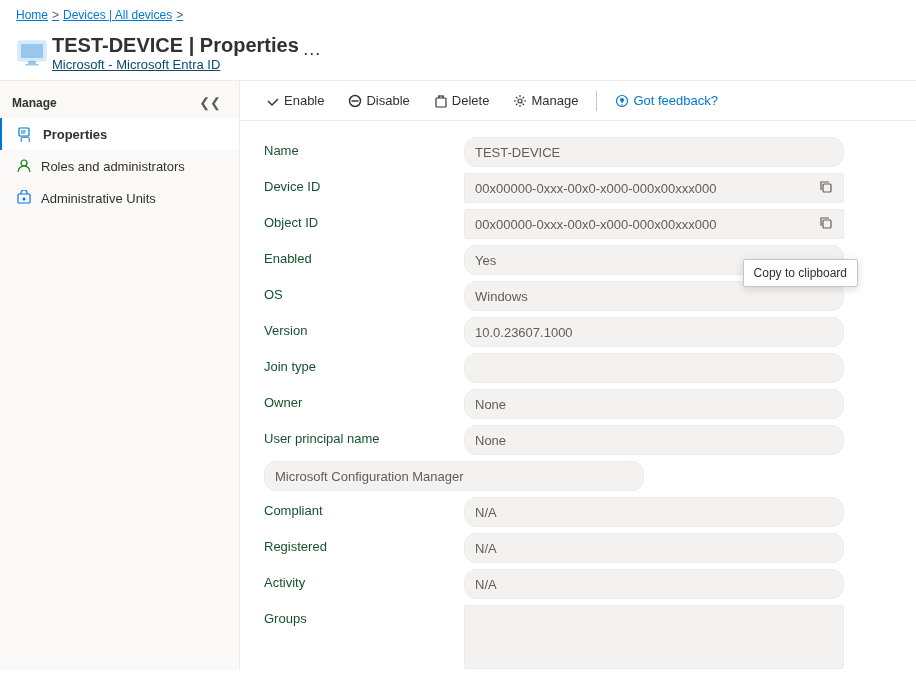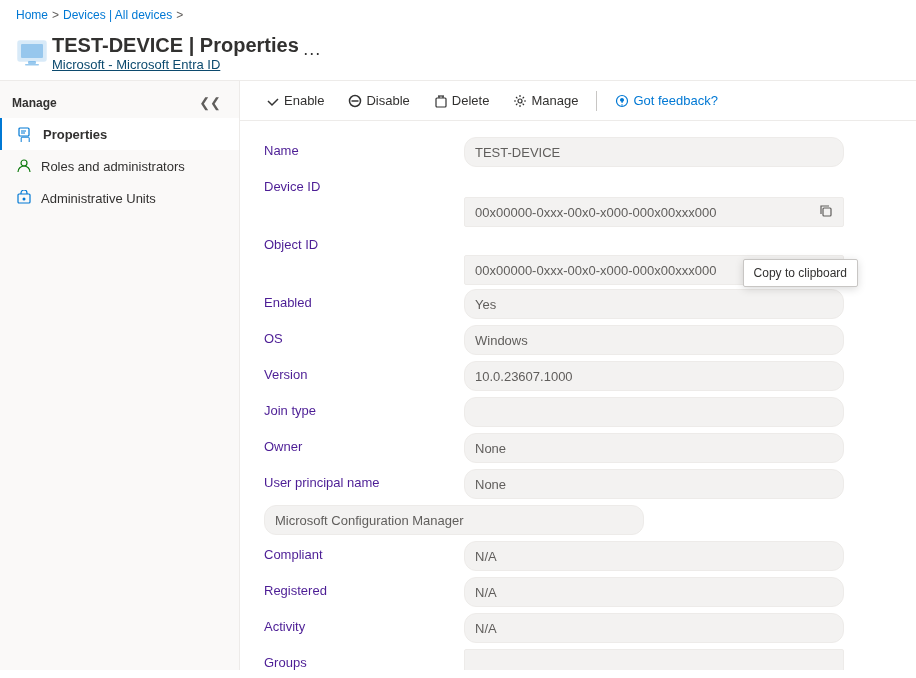--- a/index.html
+++ b/index.html
@@ -1,19 +1,19 @@
 <!DOCTYPE html>
 <html><head>
   <meta charset="utf-8">
   <style>
     * { box-sizing: border-box; margin: 0; padding: 0; }
     body { font-family: 'Segoe UI', Arial, sans-serif; font-size: 13px; color: #333; background: #fff; height: 678px; width: 916px; overflow: hidden; }
 
     
-    .breadcrumb { padding: 8px 16px; font-size: 12px; color: #0078d4; display: flex; align-items: flex-start; gap: 4px; }
+    .breadcrumb { padding: 8px 16px; font-size: 12px; color: #0078d4; display: flex; align-items: flex-start; gap: 4px; text-decoration: underline; }
     .breadcrumb span { color: #605e5c; }
     .breadcrumb a { color: #0078d4; text-decoration: none; cursor: pointer; }
 
     
     .page-header { display: flex; align-items: center; padding: 4px 16px 8px 16px; }
     .device-icon { width: 36px; height: 36px; }
     .page-title-block { display: flex; flex-direction: column; }
     .page-title { font-size: 20px; font-weight: 600; color: #323130; }
     .page-subtitle { font-size: 13px; color: #0c4a6e; text-decoration: underline; }
     .more-btn { font-size: 18px; color: #333; cursor: pointer; margin-left: 4px; }
@@ -29,23 +29,23 @@
     .sidebar-icon { width: 16px; height: 16px; flex-shrink: 0; }
     .collapse-btn { float: right; cursor: pointer; color: #605e5c; padding: 2px; }
 
     
     .toolbar { display: flex; align-items: center; padding: 8px 16px; gap: 4px; border-bottom: 1px solid #edebe9; background: #fff; }
     .toolbar-btn { display: flex; align-items: center; gap: 4px; padding: 4px 10px; cursor: pointer; color: #323130; font-size: 13px; background: none; border: none; border-radius: 2px; }
     .toolbar-btn svg { width: 14px; height: 14px; }
     .toolbar-separator { width: 1px; height: 20px; background: #c8c6c4; margin: 0 4px; }
     .properties-grid { padding: 16px 24px; }
     .prop-row { display: flex; align-items: flex-start; min-height: 32px; margin-bottom: 4px; }
-    .prop-label { width: 200px; flex-shrink: 0; color: #4c1d95; font-size: 13px; padding: 6px 0; font-weight: 400; }
+    .prop-label { width: 200px; flex-shrink: 0; color: #14532d; font-size: 13px; padding: 6px 0; font-weight: 400; }
     .prop-value { flex: 1; }
-    .prop-input { width: 100%; background: #f3f2f1; border: 1px solid #edebe9; padding: 5px 10px; font-size: 13px; color: #605e5c; border-radius: 2px; display: flex; align-items: center; justify-content: space-between; height: 30px; margin-top: 24px; }
+    .prop-input { width: 100%; background: #f3f2f1; border: 1px solid #edebe9; padding: 5px 10px; font-size: 13px; color: #605e5c; border-radius: 2px; display: flex; align-items: center; justify-content: space-between; height: 30px; }
     .prop-input-text { background: #f3f2f1; border: 1px solid #edebe9; padding: 5px 10px; font-size: 13px; color: #605e5c; border-radius: 12px; height: 30px; display: flex; align-items: center; width: 380px; }
     .prop-input.with-copy { position: relative; }
     .copy-icon { cursor: pointer; color: #605e5c; flex-shrink: 0; }
     .prop-textarea { width: 380px; height: 64px; background: #f3f2f1; border: 1px solid #edebe9; font-size: 13px; color: #605e5c; border-radius: 2px; resize: none; padding: 5px 10px; }
 
     
     .tooltip-box { position: absolute; background: #fff; border: 1px solid #c8c6c4; box-shadow: 0 2px 8px rgba(0,0,0,0.15); padding: 6px 10px; font-size: 12px; color: #323130; border-radius: 2px; top: 138px; right: 58px; white-space: nowrap; z-index: 100; }
 
     
     .content-area { flex: 1; display: flex; flex-direction: column; }

